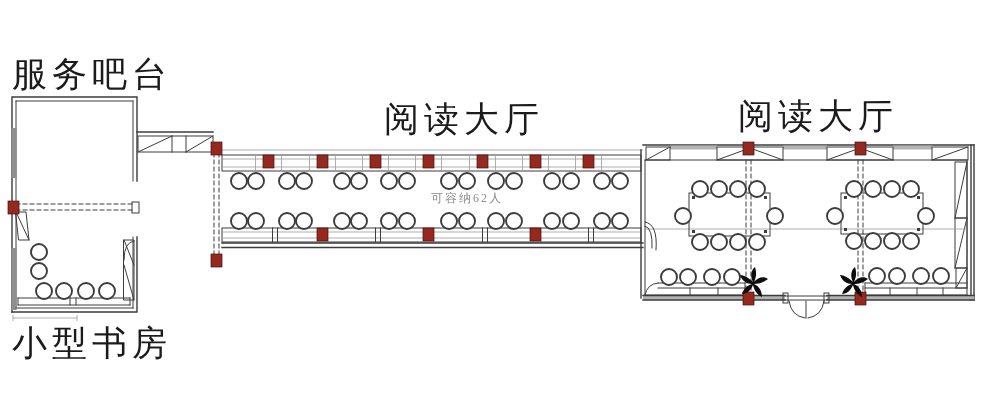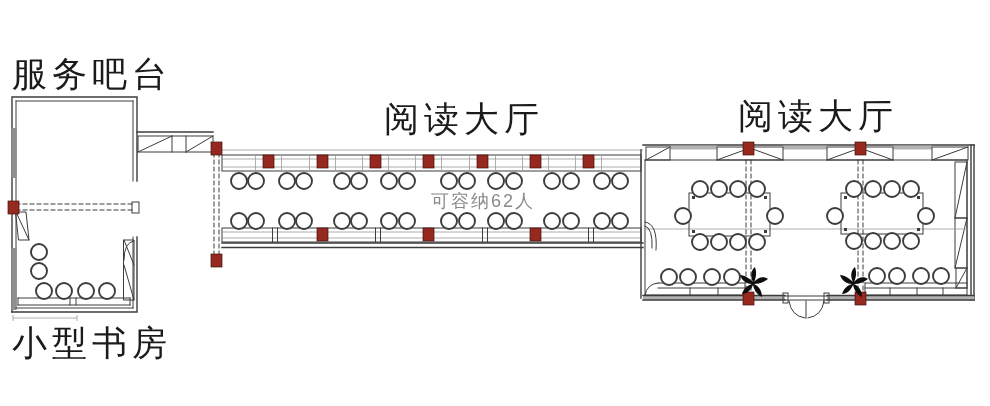--- a/index.html
+++ b/index.html
@@ -20,22 +20,22 @@
   .grayband{fill:#b3b3b3;stroke:none;}
   .red{fill:var(--accent);stroke:#42110b;stroke-width:0.7;}
   .seat{fill:#fff;stroke:var(--ink);stroke-width:1.9;}
   .dot{fill:var(--ink);stroke:none;}
   .plant{fill:#0d0d0d;stroke:none;}
   .plan-label{
     position:absolute;color:var(--text);font-size:35px;line-height:1.1;
     letter-spacing:5px;white-space:nowrap;font-weight:400;
   }
   .capacity-note{
-    position:absolute;color:var(--note);font-size:18px;line-height:1;
-    letter-spacing:2px;white-space:nowrap;
+    position:absolute;color:var(--note);font-size:12px;line-height:1;
+    letter-spacing:2px;white-space:nowrap;font-family:Liberation Serif, serif;
   }
 </style>
 </head>
 <body>
 
 <div id="stage">
   <svg id="plan-svg" width="990" height="406" viewBox="0 0 990 406">
     <defs>
       <path id="plant" d="M0,-2 C-3,-8 -2,-14 2,-17 C4,-11 3,-6 1,-2
         C5,-7 11,-8 15,-5 C10,-1 5,0 1,0

